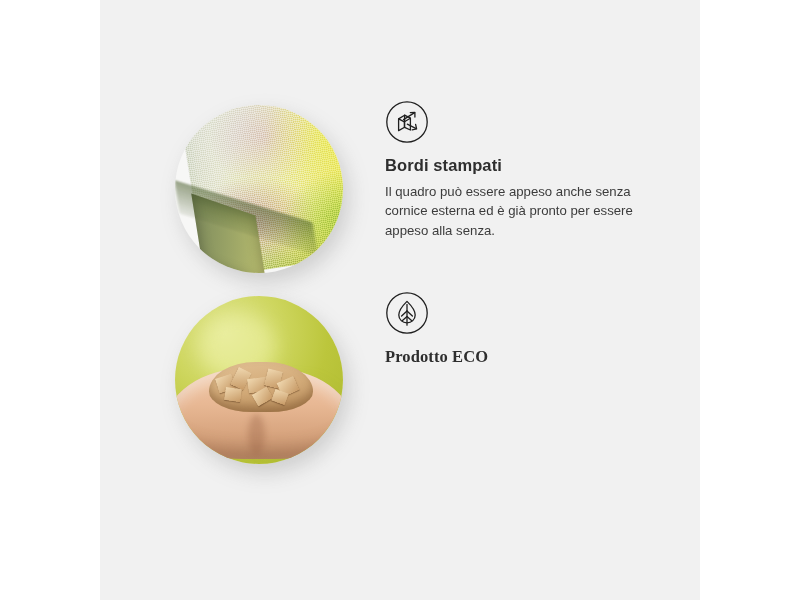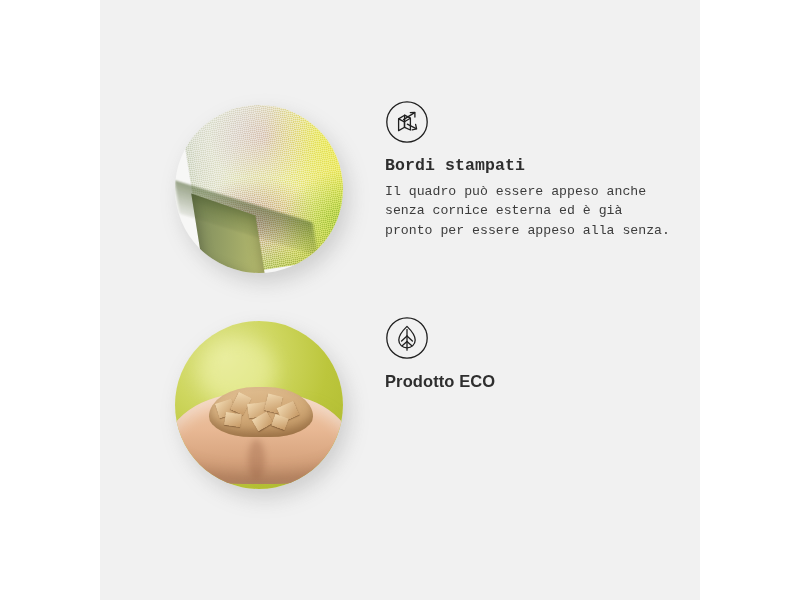--- a/index.html
+++ b/index.html
@@ -31,22 +31,22 @@
     height: 600px;
     background: #f1f1f1;
   }
 
   
   .feature {
     position: absolute;
     left: 0;
     width: 600px;
   }
-  .feature-1 { top: 100px; height: 195px; font-family: Liberation Mono, monospace; }
-  .feature-2 { top: 316px; height: 200px; }
+  .feature-1 { top: 100px; height: 195px; }
+  .feature-2 { top: 291px; height: 200px; font-family: Liberation Serif, serif; }
 
   
   .photo {
     position: absolute;
     left: 75px;
     top: 5px;
     width: 168px;
     height: 168px;
     border-radius: 50%;
     overflow: hidden;

